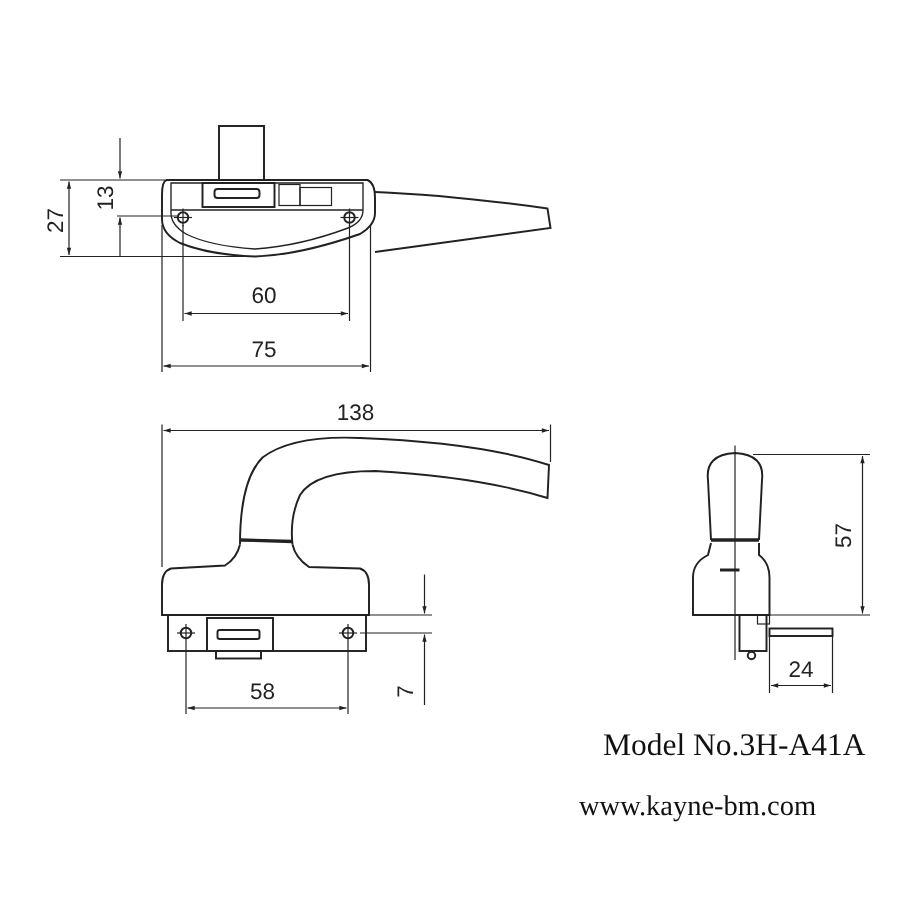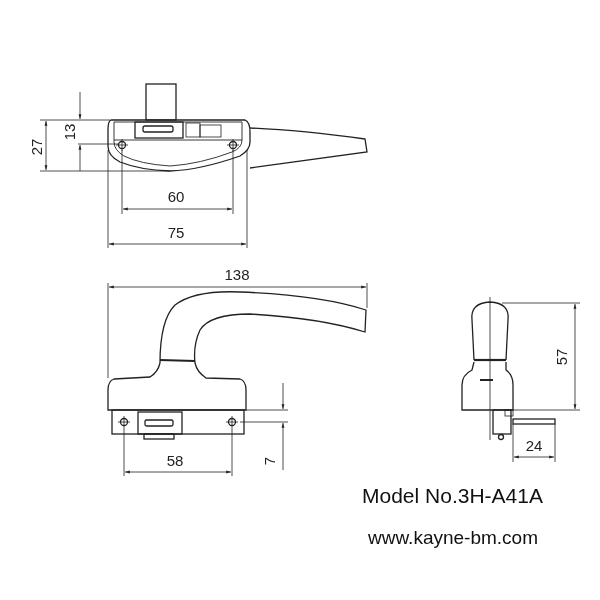--- a/index.html
+++ b/index.html
@@ -1,21 +1,21 @@
 <!DOCTYPE html>
 <html><head>
   <meta charset="utf-8">
   <style>
     html, body { margin: 0; padding: 0; background: #ffffff; }
     body { width: 600px; height: 600px; position: relative; overflow: hidden; }
     #drawing { position: absolute; left: 0; top: 0; width: 600px; height: 600px; }
     .dimtxt { font-family: "Liberation Sans", sans-serif; font-size: 15px; fill: #222; }
-    .caption { position: absolute; font-family: Liberation Sans, sans-serif; color: #111; white-space: nowrap; }
+    .caption { position: absolute; font-family: Liberation Serif, serif; color: #111; white-space: nowrap; margin-left: 40px; }
     #model { left: 362px; top: 484px; font-size: 21px; }
-    #site { left: 368px; top: 527px; font-size: 19px; }
+    #site { left: 346px; top: 527px; font-size: 19px; }
   </style>
 </head>
 <body>
 
 <svg id="drawing" viewBox="0 0 600 600" xmlns="http://www.w3.org/2000/svg">
   <defs>
     <marker id="arr" viewBox="0 0 10 10" refX="10" refY="5" markerWidth="9" markerHeight="6" orient="auto-start-reverse">
       <path d="M0,2 L10,5 L0,8 z" fill="#222"></path>
     </marker>
   </defs>

